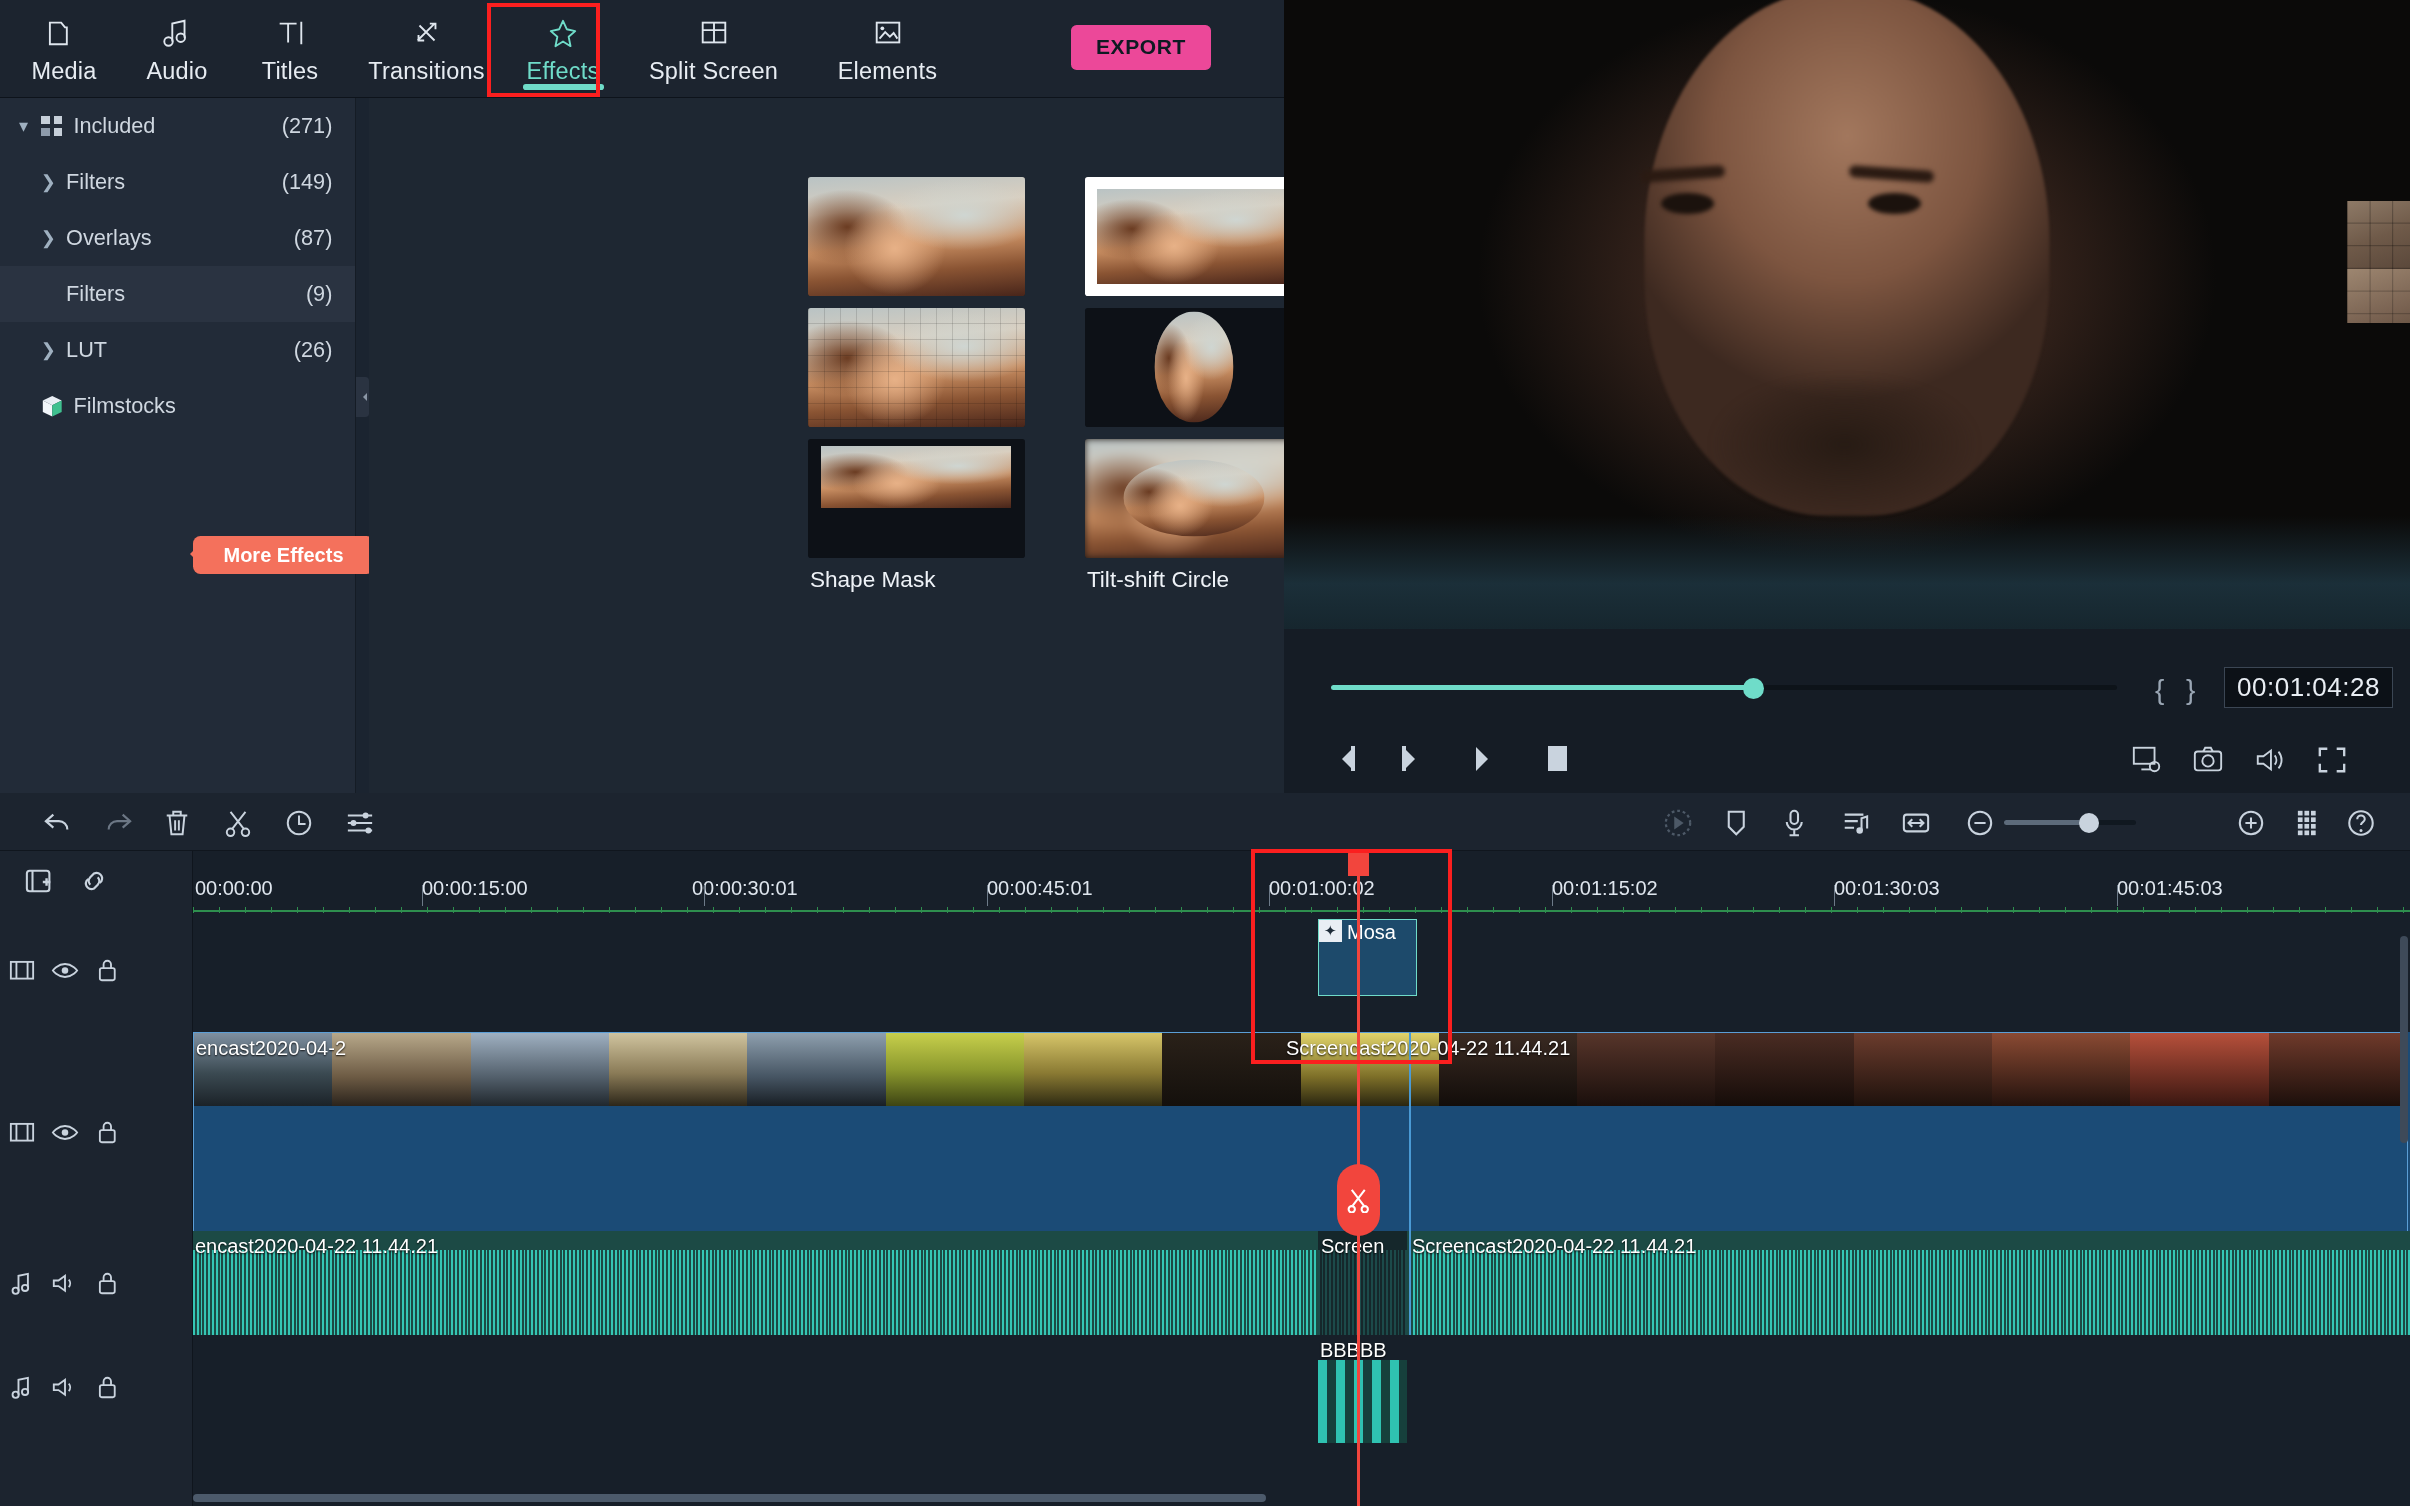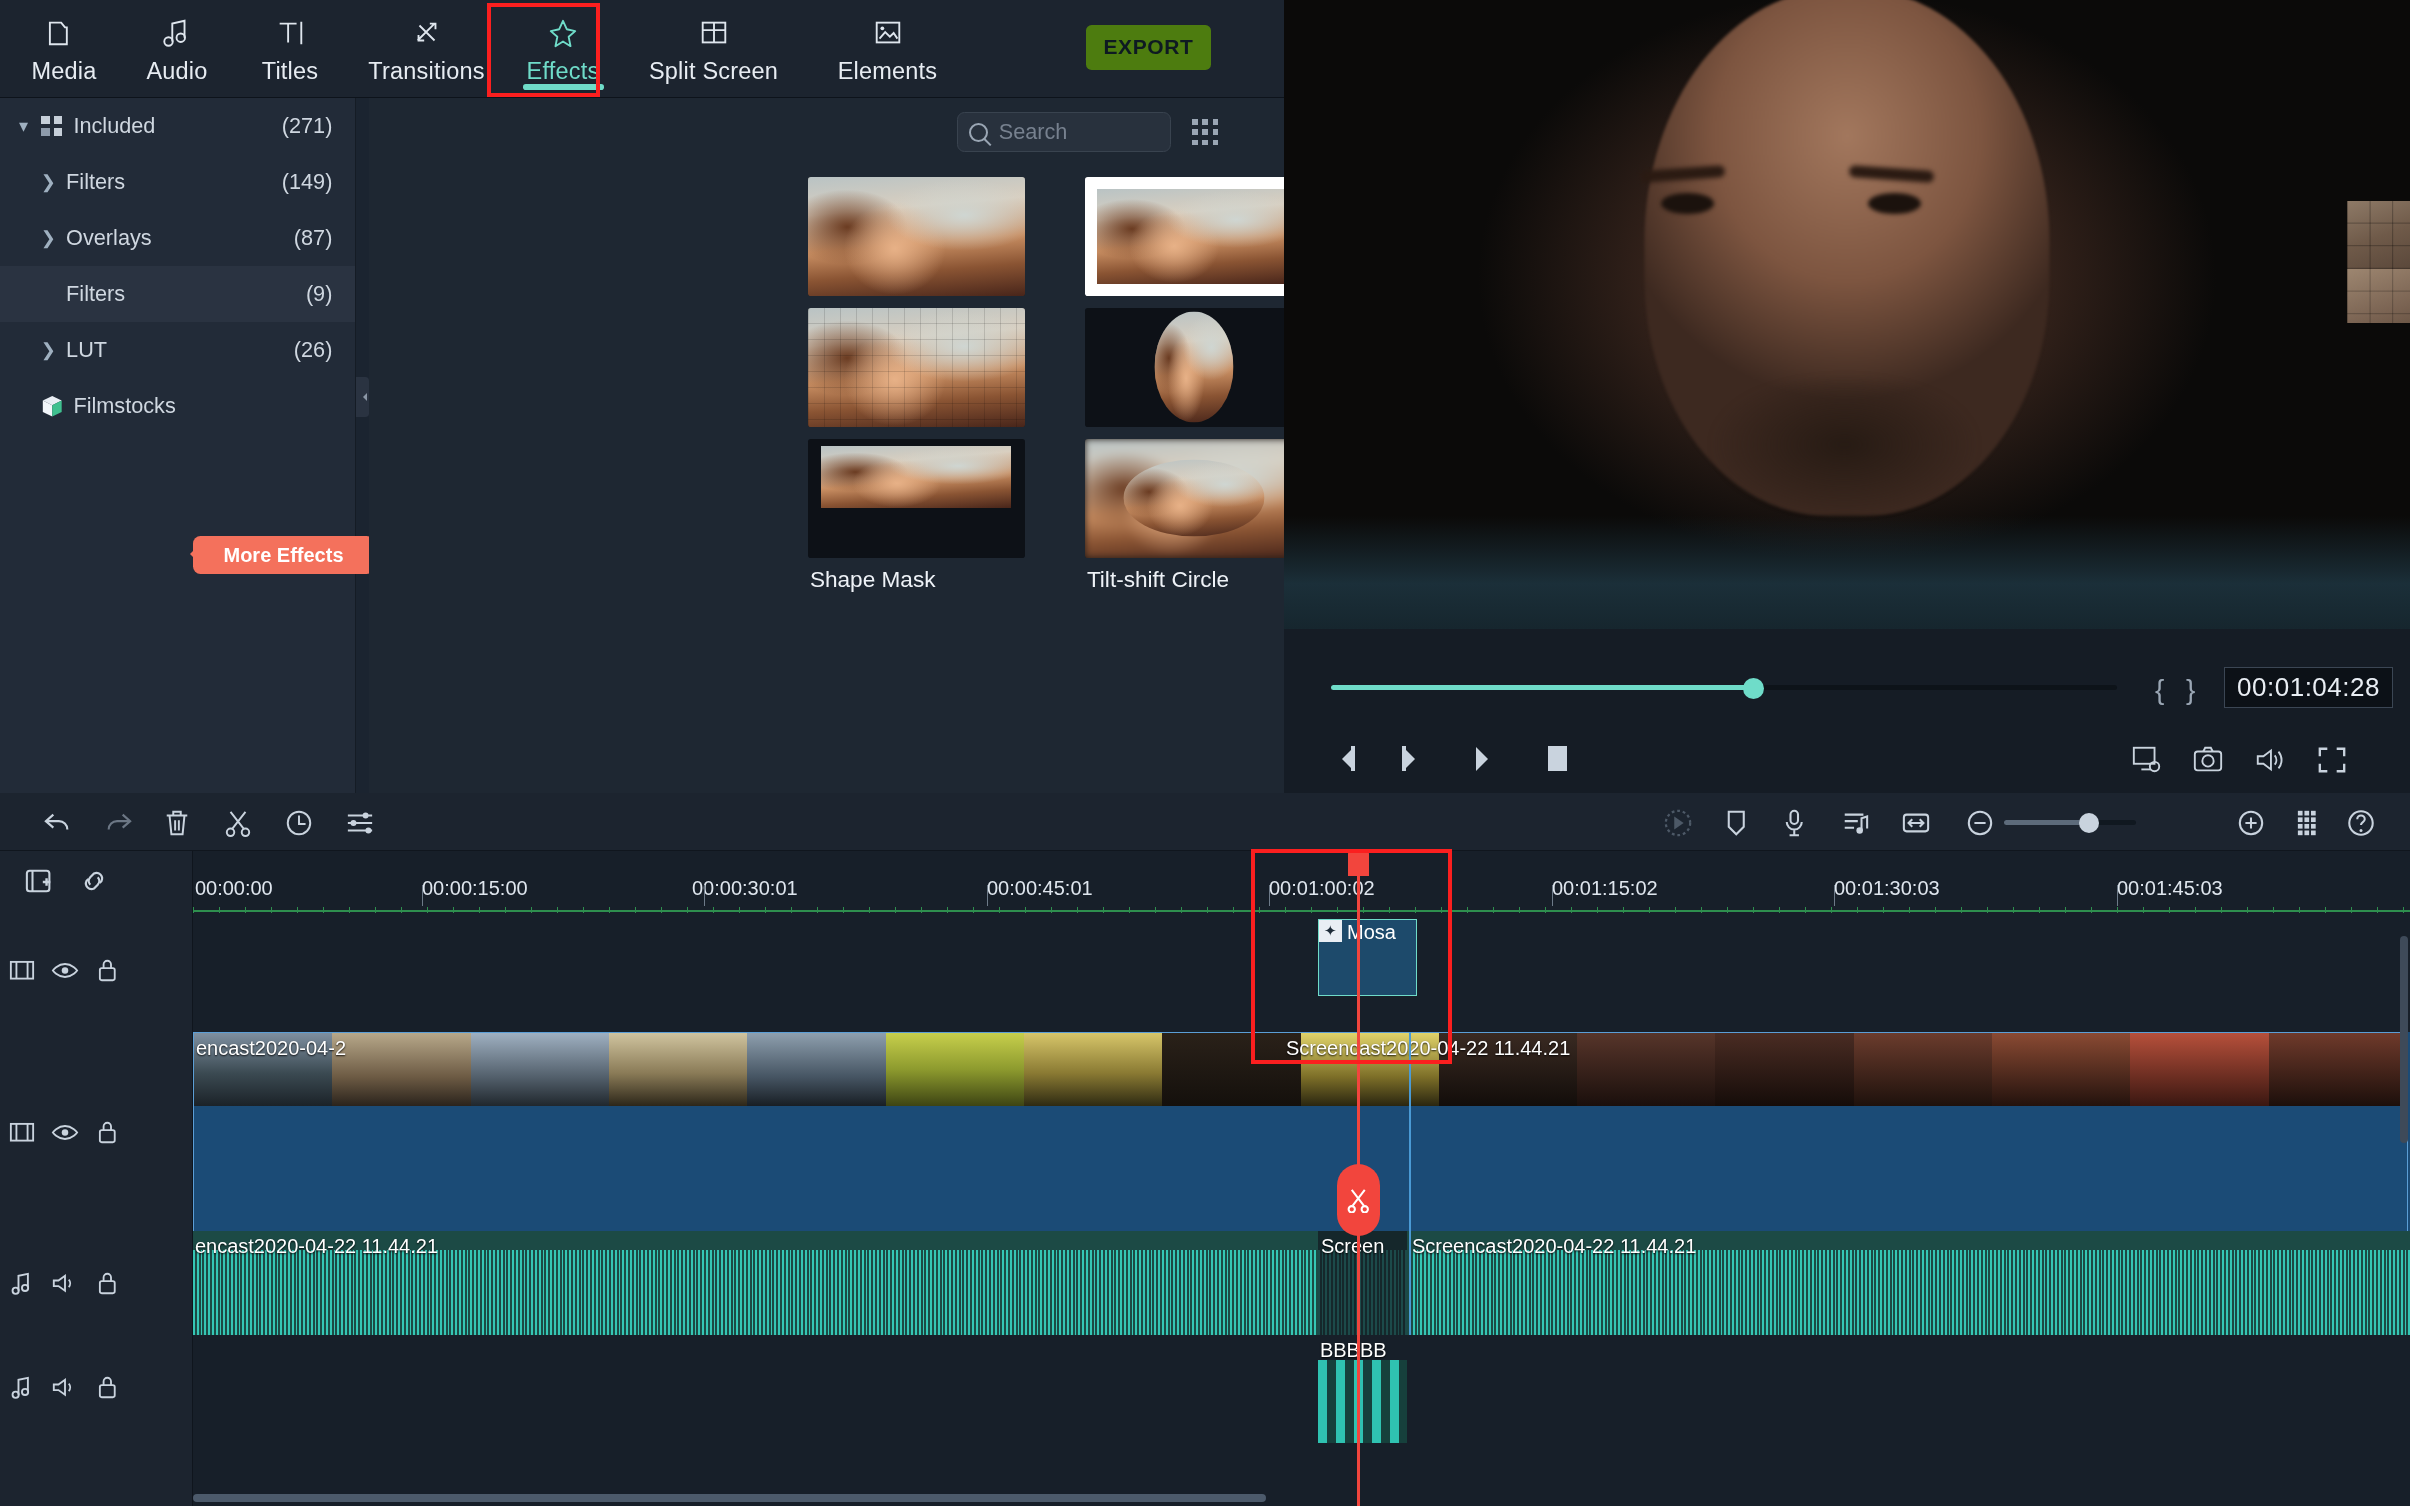--- a/index.html
+++ b/index.html
@@ -28,22 +28,22 @@
   .tab.w2{ width:188px; }
   .tab.active .lbl{ color:#6fdcc9; }
   .tab.active .underline{
     position:absolute; bottom:8.5px; left:16px; right:16px; height:5.6px;
     background:#6fdcc9; border-radius:2.8px;
   }
   .redbox{ position:absolute; border:4.7px solid #fb1f1f; pointer-events:none; }
   #effects-hl{ left:487px; top:2.8px; width:113px; height:94px; }
 
   .export-btn{
-    position:absolute; right:73px; top:24.5px; width:125px; height:45px;
-    background:#4d7c0f; color:#0e1a22; font-size:21px; font-weight:bold;
+    position:absolute; right:73px; top:24.5px; width:140px; height:45px;
+    background:#ec4899; color:#0e1a22; font-size:21px; font-weight:bold;
     letter-spacing:0.6px; border-radius:5.6px; display:flex; align-items:center;
     justify-content:center; cursor:pointer; border:none;
   }
 
   
   .sidebar{
     position:absolute; left:0; top:98px; width:356px; height:695px;
     background:#222b38; border-right:0.9px solid #151c25;
   }
   .side-row{
@@ -448,37 +448,20 @@
       <span class="stext">Filmstocks</span>
     </div>
 
     <div class="more-badge">More Effects</div>
   </div>
   <div class="collapse-handle">
       <div></div>
     </div>
 
   <div class="effects-panel">
-    <div class="panel-head">
-      <div class="searchbox">
-        <span class="mag"></span>
-        <input placeholder="Search" style="">
-      </div>
-      <div class="viewtoggle">
-        <i></i>
-          <i></i>
-          <i></i>
-          <i></i>
-          <i></i>
-          <i></i>
-          <i></i>
-          <i></i>
-          <i></i>
-      </div>
-    </div>
 
     <div class="grid">
 
       <div class="cell">
         <div class="thumb">
             <div class="ph"></div>
           </div>
         <div class="cname">Auto Enhance</div>
       </div>
 

